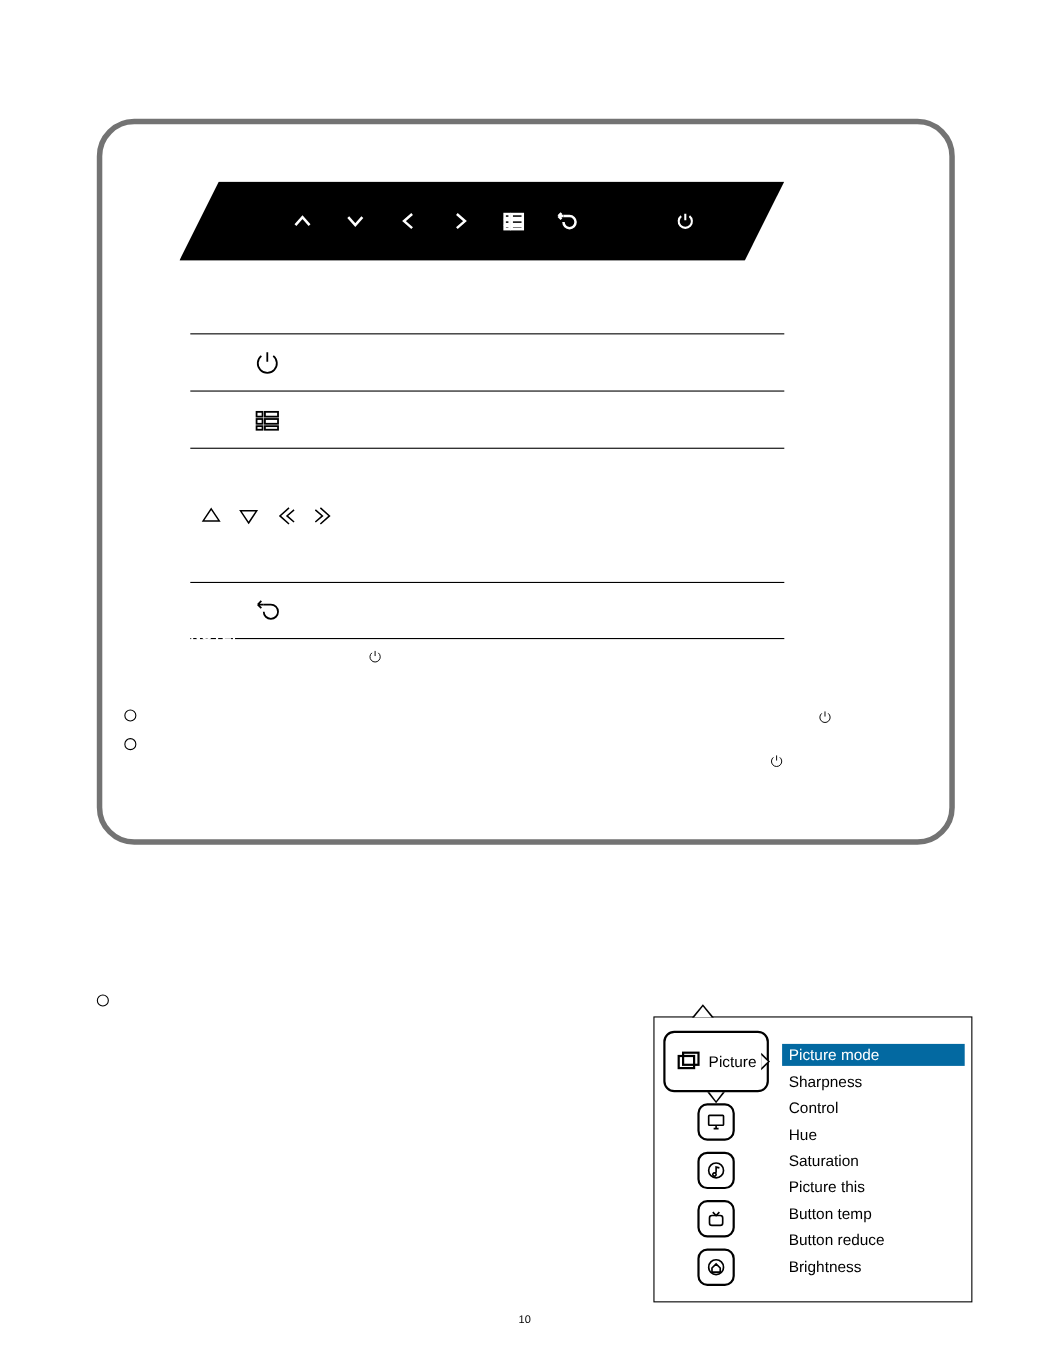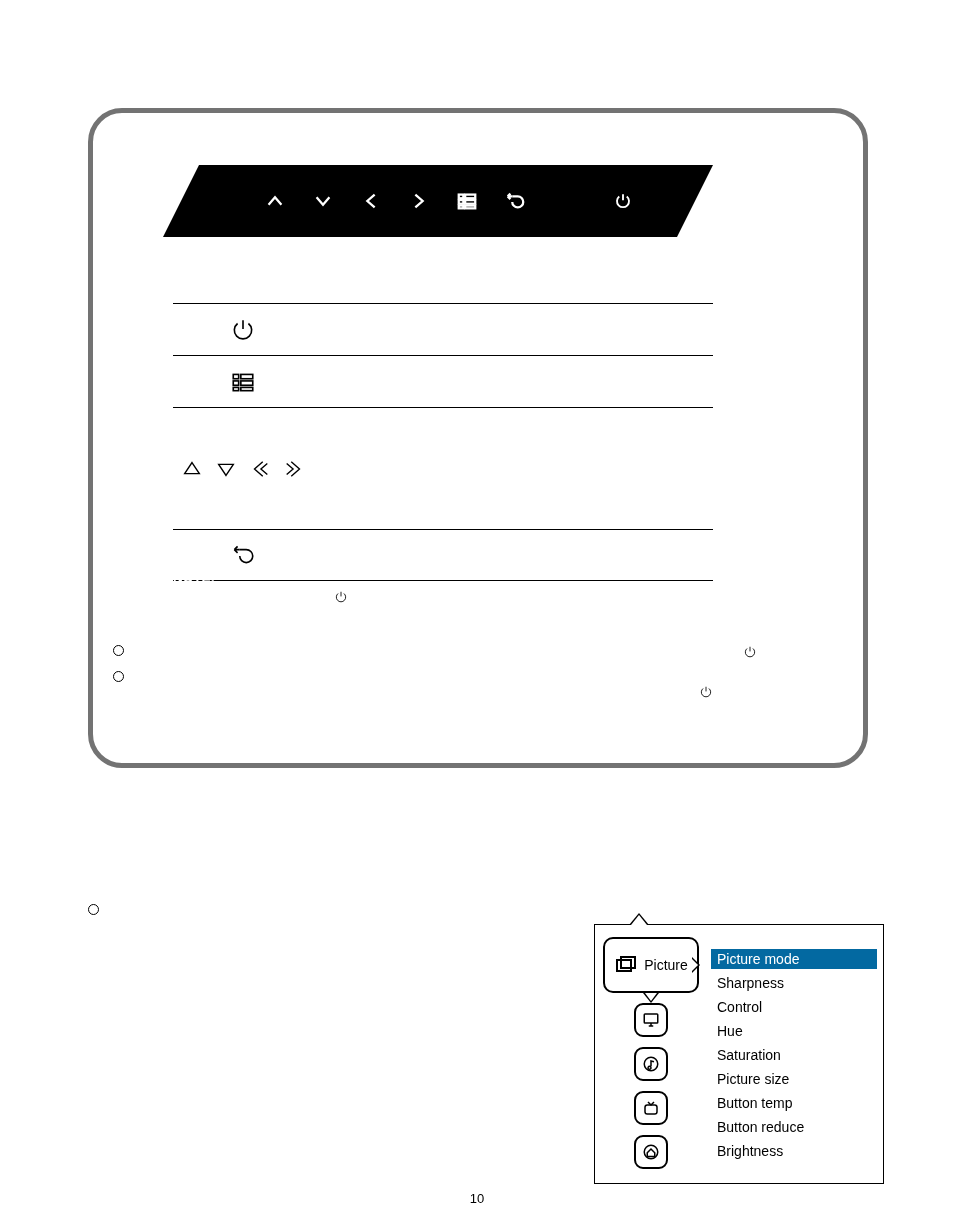--- a/index.html
+++ b/index.html
@@ -11,21 +11,21 @@
     font-family: Arial, Helvetica, sans-serif;
     font-size: 14px;
     color: #000;
     position: relative;
   }
   .page { position: relative; width: 100%; height: 100%; }
 
   h1.section-title { font-size: 19px; font-weight: bold; margin: 0; position: absolute; }
   h2.sub { font-size: 16px; font-weight: bold; margin: 0; position: absolute; }
 
-  .page-num { position: absolute; bottom: 26px; left: 50%; transform: translateX(-50%); font-size: 13px; }
+  .page-num { position: absolute; bottom: 26px; left: 50%; transform: translateX(-50%); font-size: 10px; }
 
   .panel {
     position: absolute;
     left: 88px; top: 108px;
     width: 780px; height: 660px;
     border: 5px solid #737373;
     border-radius: 34px;
   }
 
   .bar-wrap {
@@ -361,21 +361,21 @@
             <path d="M7 13 l5 -5 l5 5 v5 h-10 z"></path>
           </svg>
       </div>
     </div>
     <div class="osd-right">
       <div class="osd-item sel">Picture mode</div>
       <div class="osd-item">Sharpness</div>
       <div class="osd-item">Control</div>
       <div class="osd-item">Hue</div>
       <div class="osd-item">Saturation</div>
-      <div class="osd-item">Picture size</div>
+      <div class="osd-item">Picture this</div>
       <div class="osd-item">Button temp</div>
       <div class="osd-item">Button reduce</div>
       <div class="osd-item">Brightness</div>
     </div>
   </div>
 
   <div class="page-num">10</div>
 </div>
 
 </body></html>

